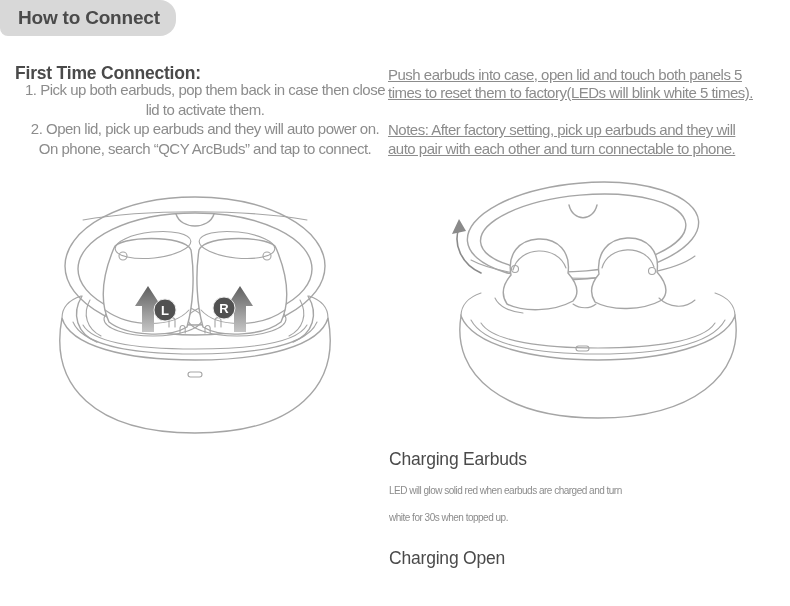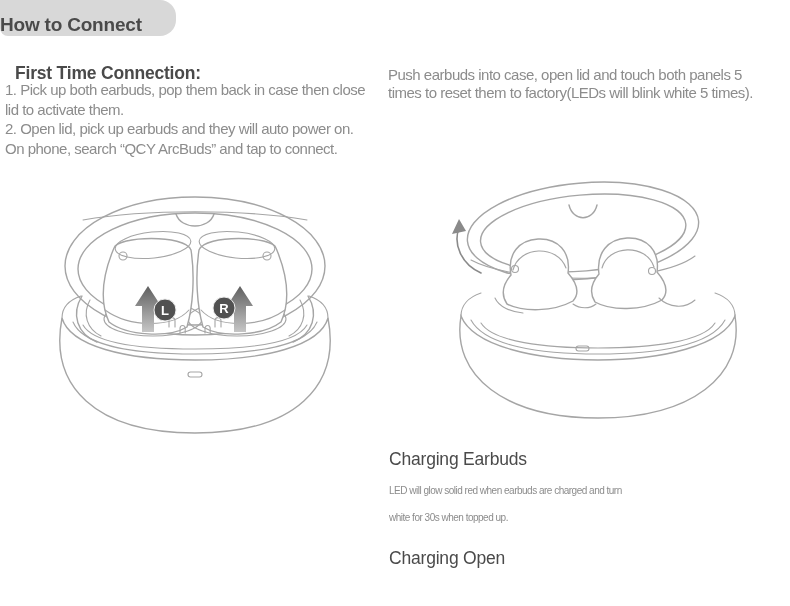--- a/index.html
+++ b/index.html
@@ -3,37 +3,37 @@
 <meta charset="utf-8">
 <style>
   html,body{margin:0;padding:0;background:#ffffff;}
   .page{
     position:relative;width:790px;height:606px;background:#fff;overflow:hidden;
     font-family:"Liberation Sans",sans-serif;
     -webkit-font-smoothing:antialiased;
   }
   .badge{
     position:absolute;top:0;height:37px;background:var(--badge_bg,#d8d8d8);
-    display:flex;align-items:flex-end;box-sizing:border-box;padding-left:0;
+    display:flex;align-items:center;box-sizing:border-box;padding-left:18px;
     font-size:19px;font-weight:bold;color:var(--heading_text,#4a4a4a);
     letter-spacing:-0.2px;
   }
   .badge-connect{left:0;width:176px;height:36px;border-radius:0 16px 16px 8px;}
   .badge-factory{left:380px;width:173px;border-radius:6px 16px 16px 8px;}
   .subheading{
     position:absolute;margin:8px;font-size:17.5px;font-weight:bold;
     color:var(--heading_text,#4a4a4a);letter-spacing:-0.2px;
   }
   .connect-subheading{left:7px;top:55px;}
   .bodytext{
     position:absolute;margin:0;color:var(--body_text,#8c8c8c);
     font-size:15px;letter-spacing:-0.5px;white-space:pre-line;
   }
-  .connect-body{left:5px;top:80px;width:400px;line-height:19.7px;}
-  .factory-body{left:388px;top:47px;width:398px;line-height:18.6px;}
+  .connect-body{left:5px;top:80px;width:400px;line-height:19.7px;text-align:center;}
+  .factory-body{left:388px;top:47px;width:398px;line-height:18.6px;text-decoration:underline;}
   .factory-body p{margin:0;white-space:pre-line;}
   .charging{position:absolute;left:389px;top:449px;width:396px;}
   .charging h3{
     margin:0 0 7px 0;font-size:17.5px;font-weight:normal;
     color:var(--heading_text,#4a4a4a);letter-spacing:-0.2px;
   }
   .charging p{
     margin:0 0 17px 0;color:var(--body_text,#8c8c8c);
     font-size:10px;letter-spacing:-0.5px;line-height:27px;white-space:pre-line;
   }
@@ -63,20 +63,22 @@
 
   <h3 class="subheading connect-subheading">First Time Connection:</h3>
   <div class="bodytext connect-body">1. Pick up both earbuds, pop them back in case then close
 lid to activate them.
 2. Open lid, pick up earbuds and they will auto power on.
 On phone, search “QCY ArcBuds” and tap to connect.</div>
 
   <div class="bodytext factory-body">
     <p>Push earbuds into case, open lid and touch both panels 5
 times to reset them to factory(LEDs will blink white 5 times).</p>
+    <p>Notes: After factory setting, pick up earbuds and they will
+auto pair with each other and turn connectable to phone.</p>
   </div>
 
   <figure class="fig-connect">
     <svg width="322" height="258" viewBox="0 0 322 258">
       <defs>
         <linearGradient id="arrowGrad" x1="0" y1="0" x2="0" y2="1">
           <stop offset="0" stop-color="#5f5f5f"></stop>
           <stop offset="1" stop-color="#c6c6c6"></stop>
         </linearGradient>
       </defs>

